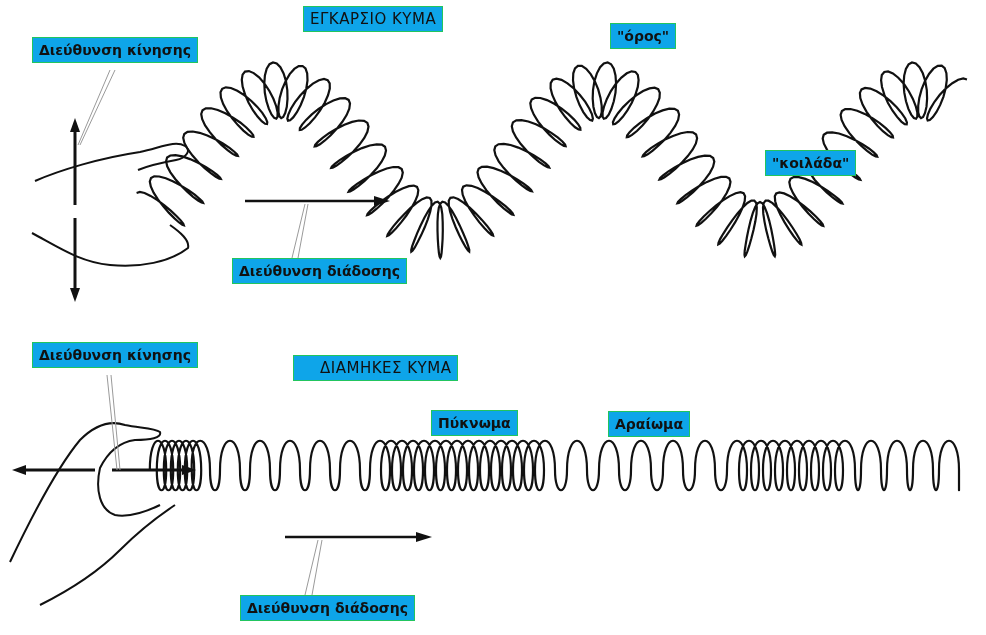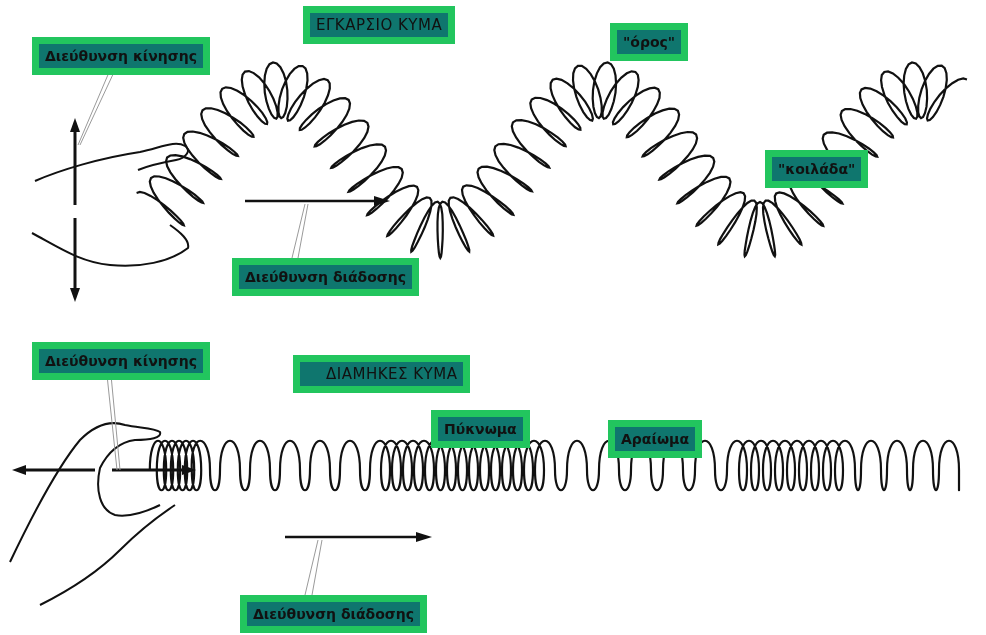--- a/index.html
+++ b/index.html
@@ -1,19 +1,19 @@
 <!DOCTYPE html>
 <html><head>
 <meta charset="utf-8">
 <style>
   html, body { margin:0; padding:0; background:#ffffff; }
   body { width:986px; height:635px; position:relative; overflow:hidden;
          font-family:"DejaVu Sans", sans-serif; }
   svg#diagram { position:absolute; left:0; top:0; }
-  .label { position:absolute; background:#0f766e; border:7px solid #22c55e;
+  .label { position:absolute; background:#0ea5e9; border:1px solid #22c55e;
            font-family:"DejaVu Sans", sans-serif; font-weight:bold; color:#111;
            font-size:14px; padding:3px 6px; white-space:nowrap; line-height:18px; }
   .title { font-weight:normal; font-size:15px; letter-spacing:0.5px; }
 </style>
 </head>
 <body>
 
 <svg id="diagram" width="986" height="635" viewBox="0 0 986 635">
   <g id="transverse-group">
 
@@ -61,14 +61,14 @@
 
 <div class="label" style="left:32px;top:37px;">Διεύθυνση κίνησης</div>
 <div class="label title" style="left:303px;top:6px;">ΕΓΚΑΡΣΙΟ ΚΥΜΑ</div>
 <div class="label" style="left:232px;top:258px;">Διεύθυνση διάδοσης</div>
 <div class="label" style="left:610px;top:23px;">"όρος"</div>
 <div class="label" style="left:765px;top:150px;">"κοιλάδα"</div>
 
 <div class="label" style="left:32px;top:342px;">Διεύθυνση κίνησης</div>
 <div class="label title" style="left:293px;top:355px;padding-left:26px;">ΔΙΑΜΗΚΕΣ ΚΥΜΑ</div>
 <div class="label" style="left:431px;top:410px;text-align:right;">Πύκνωμα</div>
-<div class="label" style="left:608px;top:420px;">Αραίωμα</div>
+<div class="label" style="left:608px;top:411px;">Αραίωμα</div>
 <div class="label" style="left:240px;top:595px;">Διεύθυνση διάδοσης</div>
 
 </body></html>

